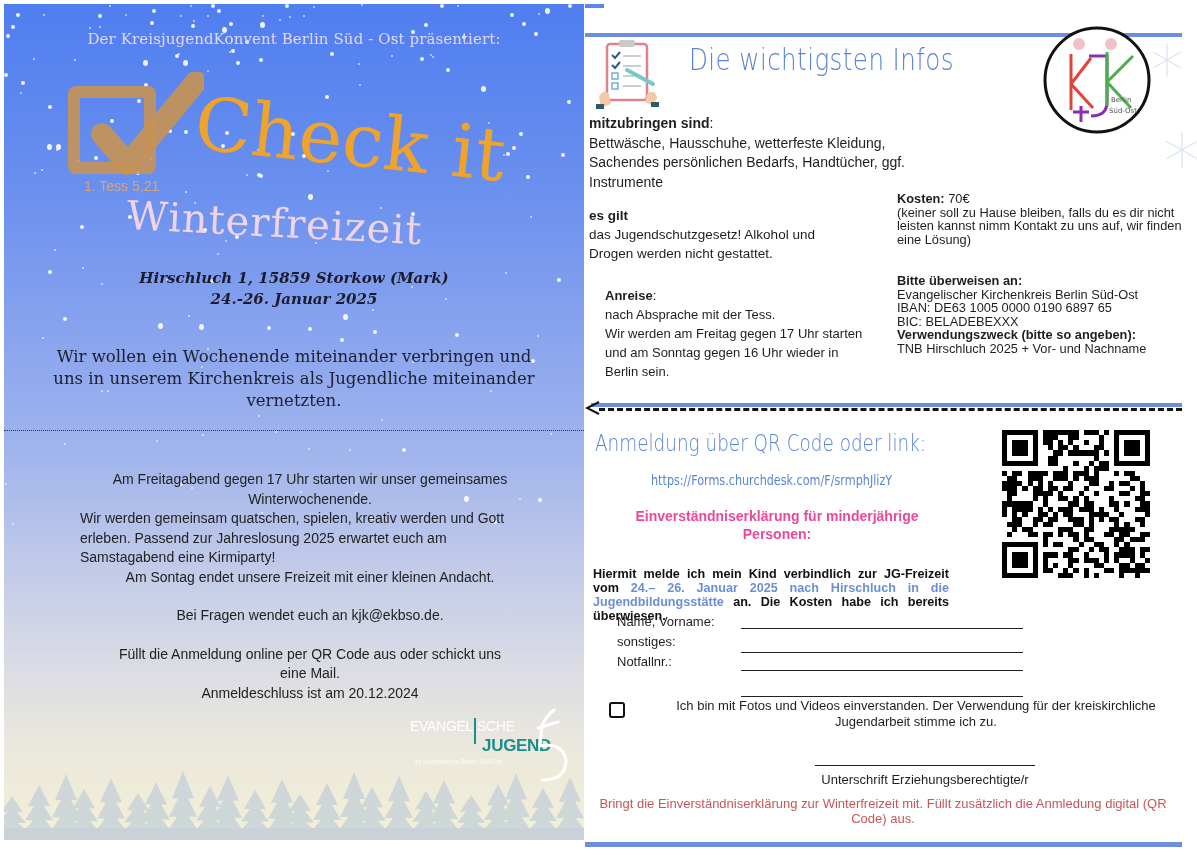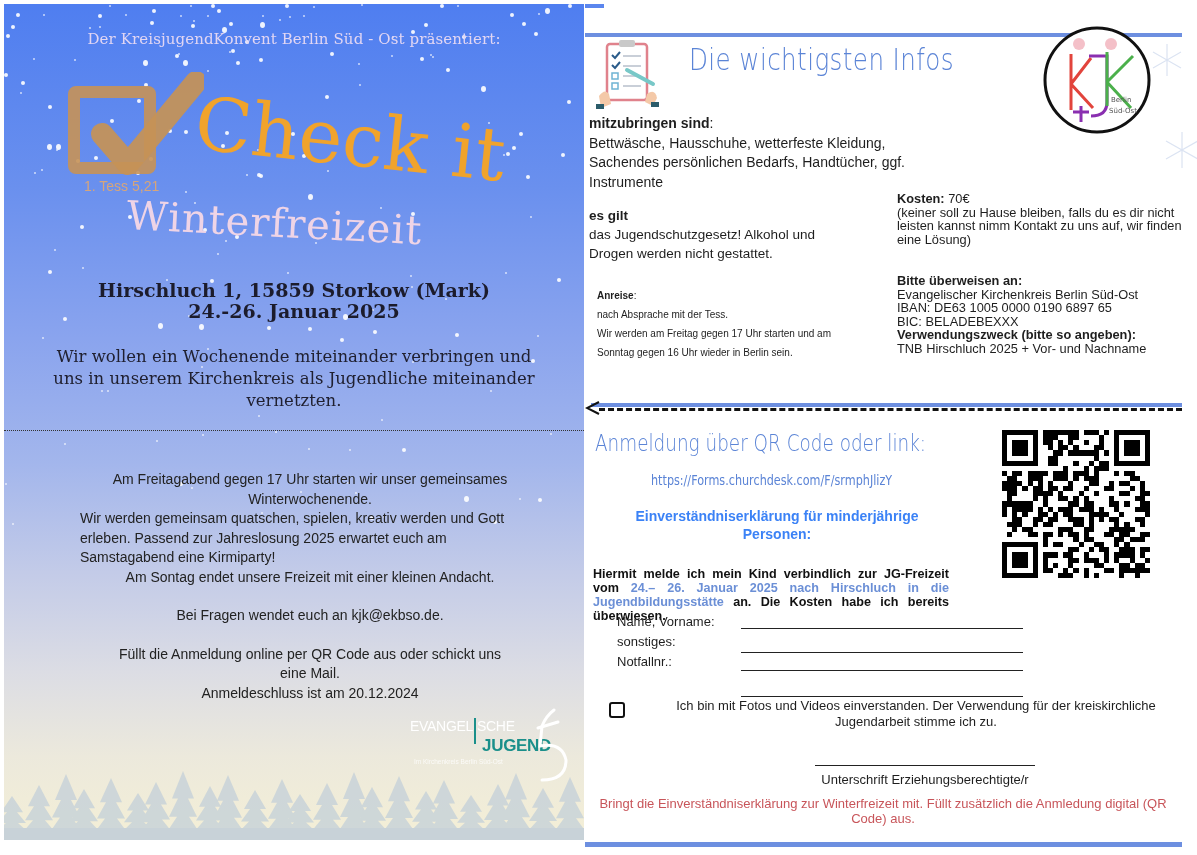--- a/index.html
+++ b/index.html
@@ -36,22 +36,22 @@
   .verse {
     position: absolute; left: 80px; top: 174px; font-size: 14px; color: #d7a57a;
     font-family: "Liberation Sans", sans-serif;
   }
   .winter-title {
     position: absolute; left: 124px; top: 188px;
     font-family: "DejaVu Serif", serif; font-size: 40px; color: #efd4e6;
     transform: rotate(3deg); transform-origin: left top; white-space: nowrap; letter-spacing: 1px;
   }
   .location {
-    position: absolute; top: 276px; left: 0; width: 100%; text-align: center;
-    font-family: "DejaVu Serif", serif; font-weight: bold; font-size: 19px; color: #1c1c2c; line-height: 21px;
+    position: absolute; top: 264px; left: 0; width: 100%; text-align: center;
+    font-family: "DejaVu Serif", serif; font-weight: bold; font-size: 15px; color: #1c1c2c; line-height: 21px; font-style: italic;
   }
   .intro {
     position: absolute; top: 342px; left: 40px; width: 500px; text-align: center;
     font-family: "DejaVu Serif", serif; font-size: 16.5px; color: #202030; line-height: 22px;
   }
   .dotline {
     position: absolute; top: 426px; left: 0; width: 100%; border-top: 1px dotted #333;
   }
   .details {
     position: absolute; top: 466px; left: 76px; width: 460px;
@@ -84,21 +84,21 @@
   .main-heading {
     position: absolute; left: 104px; top: 42px;
     font-family: "DejaVu Sans", sans-serif; font-weight: 200; font-size: 30px; color: #5b84d6; letter-spacing: .5px;
     transform: scaleX(.82); transform-origin: left;
   }
   .kjk { position: absolute; left: 456px; top: 24px; width: 112px; height: 112px; }
 
   .txt { font-family: "Liberation Sans", sans-serif; color: #1e1e1e; }
   .block-bring { position: absolute; left: 4px; top: 114px; width: 380px; font-size: 14px; line-height: 19.5px; }
   .block-rule  { position: absolute; left: 4px; top: 206px; width: 270px; font-size: 13.5px; line-height: 19px; }
-  .block-arrive{ position: absolute; left: 12px; top: 286px; width: 270px; font-size: 10px; line-height: 19px; }
+  .block-arrive{ position: absolute; left: 20px; top: 286px; width: 270px; font-size: 13px; line-height: 19px; }
   .block-cost  { position: absolute; left: 312px; top: 192px; width: 290px; font-size: 12.8px; line-height: 13.5px; }
   .block-bank  { position: absolute; left: 312px; top: 274px; width: 290px; font-size: 12.8px; line-height: 13.5px; }
   .bold { font-weight: bold; }
 
   .cutline { position: absolute; left: 0; top: 400px; width: 597px; height: 16px; }
   .cut-blue { position: absolute; left: 6px; top: 3px; width: 591px; height: 4px; background: #6d8fe0; }
   .cut-dash { position: absolute; left: 14px; top: 8px; width: 583px; border-top: 3px dashed #111; }
   .cut-arrow { position: absolute; left: 0; top: 0; }
 
   .reg-heading {
@@ -106,21 +106,21 @@
     font-family: "DejaVu Sans", sans-serif; font-weight: 200; font-size: 23px; color: #5b84d6;
     transform: scaleX(.8); transform-origin: left; white-space: nowrap;
   }
   .reg-link {
     position: absolute; left: 66px; top: 472px;
     font-family: "DejaVu Sans", sans-serif; font-size: 14px; color: #5b84d6;
     transform: scaleX(.8); transform-origin: left; white-space: nowrap;
   }
   .consent-title {
     position: absolute; left: 22px; top: 507px; width: 340px; text-align: center;
-    font-family: "Liberation Sans", sans-serif; font-weight: bold; font-size: 14px; color: #3b82f6; line-height: 18px;
+    font-family: "Liberation Sans", sans-serif; font-weight: bold; font-size: 14px; color: #ec4899; line-height: 18px;
   }
   .consent-text {
     position: absolute; left: 8px; top: 545px; width: 356px; text-align: justify;
     font-family: "Liberation Sans", sans-serif; font-weight: bold; font-size: 12.6px; line-height: 14px; color: #111; margin-top: 22px;
   }
   .consent-text .hl { color: #6b8fd6; }
 
   .qr { position: absolute; left: 417px; top: 430px; width: 148px; height: 148px; background: #fff; }
 
   .form { position: absolute; left: 32px; top: 614px; width: 420px; }

